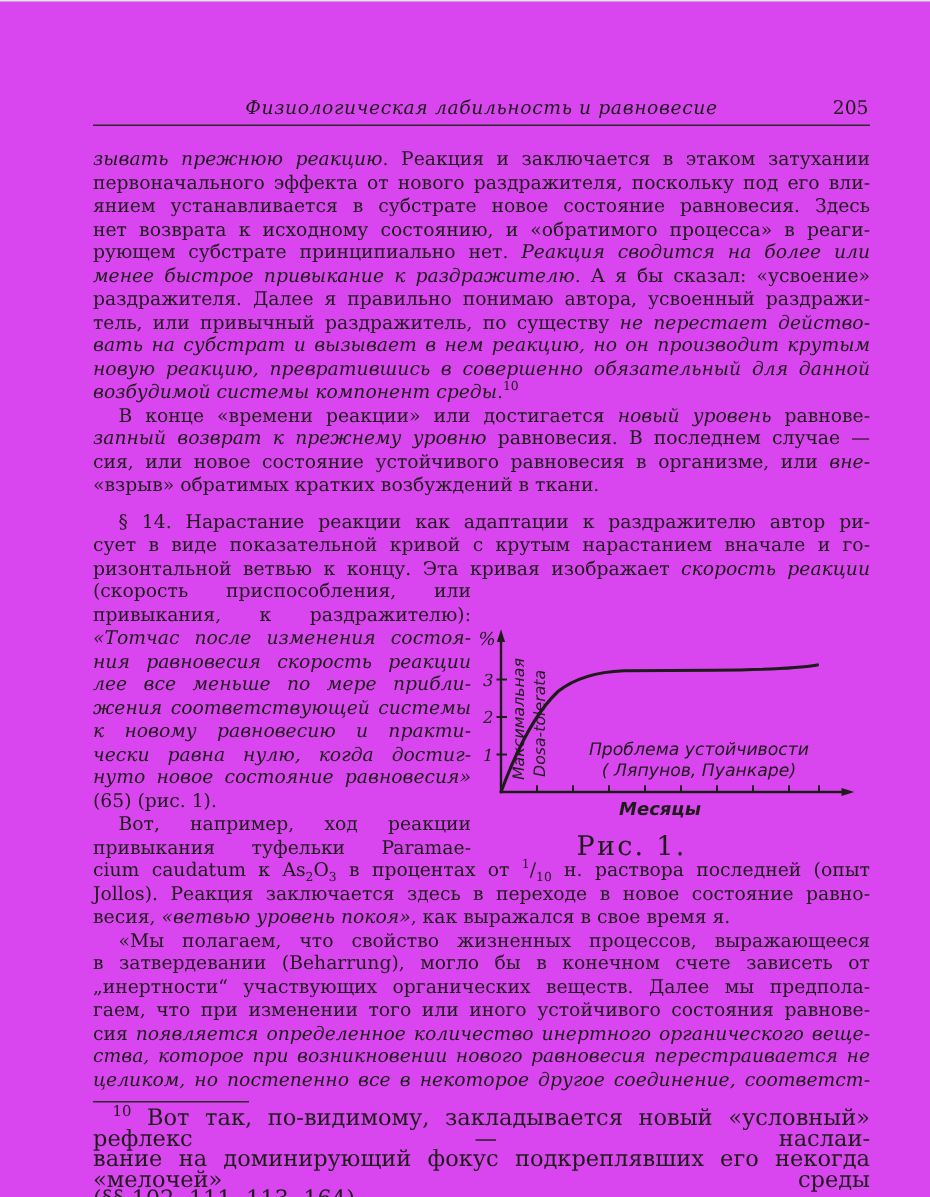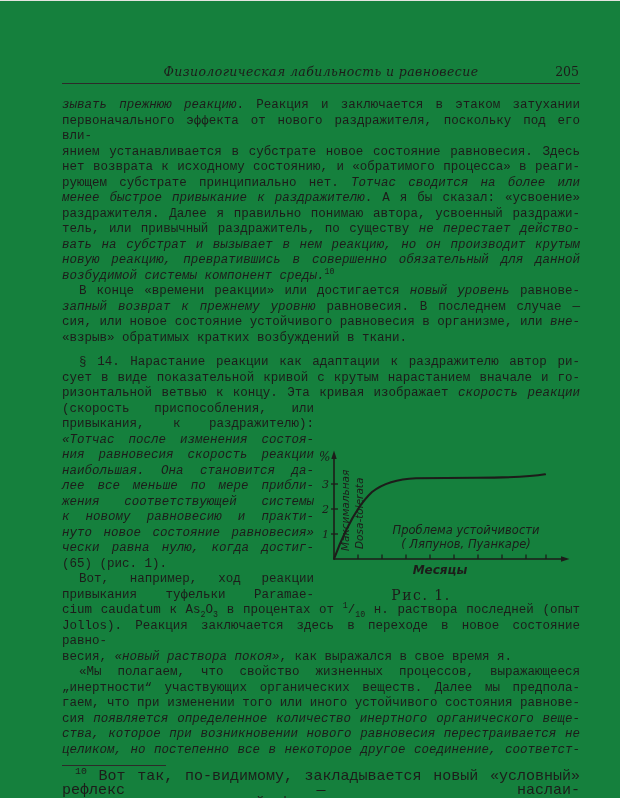--- a/index.html
+++ b/index.html
@@ -1,46 +1,46 @@
 <!DOCTYPE html>
 <html><head>
 <meta charset="utf-8">
 <style>
   html,body{margin:0;padding:0;}
   body{
     width:620px;height:798px;position:relative;overflow:hidden;
     background:#fdfdfb;color:#1d1c1a;
     font-family:"DejaVu Serif", serif;
   }
-  .page{position:absolute;inset:0;background:#15803d;}
+  .page{position:absolute;inset:0;background:#d946ef;}
   .scan-edge-top{position:absolute;top:0;left:0;width:620px;height:1px;background:#e4e4e0;}
   .scan-edge-bottom{position:absolute;top:788px;left:0;width:620px;height:2px;
     background:linear-gradient(to right,#dedeb a0,#d2d2ce 0%,#c4c4c0 55%,#90908c 100%);}
   .content{position:absolute;left:62px;top:64px;width:518px;}
 
   .header{position:relative;height:17px;font-size:12.5px;}
   .runhead{display:block;text-align:center;font-style:italic;letter-spacing:.4px;}
   .pagenum{position:absolute;right:1px;top:0;font-style:normal;}
   .rule{border-bottom:1.6px solid #2c2b29;margin-top:2px;}
 
   .bodytext{margin-top:14px;font-size:12.5px;line-height:15.5px;}
-  .tline{text-align:justify;text-align-last:justify;font-family:Liberation Mono, monospace;}
+  .tline{text-align:justify;text-align-last:justify;}
   .tline.end{text-align-last:left;}
   .tline.ind{text-indent:17px;}
   .it{font-style:italic;}
   sup,sub{font-size:66%;line-height:0;}
 
   .gap-sect{margin-top:9px;}
 
   .cols{display:flex;align-items:flex-end;}
   .leftcol{flex:0 0 252px;width:252px;}
   .figcol{flex:1;padding-left:4px;padding-top:2px;}
   figure{margin:0;}
   .figsvg{display:block;}
-  figcaption{font-size:14px;letter-spacing:1.5px;margin-top:9px;text-align:center;transform:translateX(-28px);}
+  figcaption{font-size:18px;letter-spacing:1.5px;margin-top:9px;text-align:center;transform:translateX(-28px);}
 
   .hand{font-family:"DejaVu Sans",sans-serif;font-style:italic;}
   .hand-b{font-family:"DejaVu Sans",sans-serif;font-style:italic;font-weight:bold;}
 
   .footrule{width:104px;border-bottom:1.3px solid #2c2b29;margin:7px 0 4px 0;}
   .footnote{font-size:15px;line-height:13.6px;}
   .footnote .tline.ind{text-indent:13px;}
 </style>
 </head>
 <body>
@@ -56,21 +56,21 @@
     </div>
     <div class="rule"></div>
 
     <div class="bodytext">
 
       <div>
           <div class="tline"><span class="it">зывать прежнюю реакцию</span>. Реакция и заключается в этаком затухании</div>
           <div class="tline">первоначального эффекта от нового раздражителя, поскольку под его вли-</div>
           <div class="tline">янием устанавливается в субстрате новое состояние равновесия. Здесь</div>
           <div class="tline">нет возврата к исходному состоянию, и «обратимого процесса» в реаги-</div>
-          <div class="tline">рующем субстрате принципиально нет. <span class="it">Тотчас сводится на более или</span></div>
+          <div class="tline">рующем субстрате принципиально нет. <span class="it">Реакция сводится на более или</span></div>
           <div class="tline"><span class="it">менее быстрое привыкание к раздражителю</span>. А я бы сказал: «усвоение»</div>
           <div class="tline">раздражителя. Далее я правильно понимаю автора, усвоенный раздражи-</div>
           <div class="tline">тель, или привычный раздражитель, по существу <span class="it">не перестает действо-</span></div>
           <div class="tline"><span class="it">вать на субстрат и вызывает в нем реакцию, но он производит крутым</span></div>
           <div class="tline"><span class="it">новую реакцию, превратившись в совершенно обязательный для данной</span></div>
           <div class="tline end"><span class="it">возбудимой системы компонент среды.</span><sup>10</sup></div>
         </div>
       <div>
           <div class="tline ind">В конце «времени реакции» или достигается <span class="it">новый уровень</span> равнове-</div>
           <div class="tline"><span class="it">запный возврат к прежнему уровню</span> равновесия. В последнем случае —</div>
@@ -82,26 +82,25 @@
           <div class="tline">сует в виде показательной кривой с крутым нарастанием вначале и го-</div>
           <div class="tline">ризонтальной ветвью к концу. Эта кривая изображает <span class="it">скорость реакции</span></div>
         </div>
 
       <div class="cols">
         <div class="leftcol">
             <div class="tline">(скорость приспособления, или</div>
             <div class="tline">привыкания, к раздражителю):</div>
             <div class="tline"><span class="it">«Тотчас после изменения состоя-</span></div>
             <div class="tline"><span class="it">ния равновесия скорость реакции</span></div>
-            <div class="tline"><span class="it">наибольшая. Она становится да-</span></div>
             <div class="tline"><span class="it">лее все меньше по мере прибли-</span></div>
             <div class="tline"><span class="it">жения соответствующей системы</span></div>
             <div class="tline"><span class="it">к новому равновесию и практи-</span></div>
+            <div class="tline"><span class="it">чески равна нулю, когда достиг-</span></div>
             <div class="tline"><span class="it">нуто новое состояние равновесия»</span></div>
-            <div class="tline"><span class="it">чески равна нулю, когда достиг-</span></div>
             <div class="tline end">(65) (рис. 1).</div>
             <div class="tline ind">Вот, например, ход реакции</div>
             <div class="tline">привыкания туфельки Paramae-</div>
           </div>
         <div class="figcol">
           <figure>
             <svg class="figsvg" width="258" height="132" viewBox="0 0 258 132">
 
               <line x1="16" y1="8" x2="16" y2="112" stroke="#1d1c1a" stroke-width="1.6"></line>
               <path d="M13.3,12 L16,3.5 L18.7,12 Z" fill="#1d1c1a"></path>
@@ -144,22 +143,23 @@
               <text x="122" y="127" text-anchor="middle" class="hand-b" font-size="12" fill="#1d1c1a">Месяцы</text>
             </svg>
             <figcaption>Рис. 1.</figcaption>
           </figure>
         </div>
       </div>
 
       <div>
           <div class="tline">cium caudatum к As<sub>2</sub>O<sub>3</sub> в процентах от <sup>1</sup>/<sub>10</sub> н. раствора последней (опыт</div>
           <div class="tline">Jollos). Реакция заключается здесь в переходе в новое состояние равно-</div>
-          <div class="tline end">весия, <span class="it">«новый раствора покоя»</span>, как выражался в свое время я.</div>
+          <div class="tline end">весия, <span class="it">«ветвью уровень покоя»</span>, как выражался в свое время я.</div>
           <div class="tline ind">«Мы полагаем, что свойство жизненных процессов, выражающееся</div>
+          <div class="tline">в затвердевании (Beharrung), могло бы в конечном счете зависеть от</div>
           <div class="tline">„инертности“ участвующих органических веществ. Далее мы предпола-</div>
           <div class="tline">гаем, что при изменении того или иного устойчивого состояния равнове-</div>
           <div class="tline">сия <span class="it">появляется определенное количество инертного органического веще-</span></div>
           <div class="tline"><span class="it">ства, которое при возникновении нового равновесия перестраивается не</span></div>
           <div class="tline"><span class="it">целиком, но постепенно все в некоторое другое соединение, соответст-</span></div>
         </div>
 
       <div class="footrule"></div>
       <div class="footnote">
           <div class="tline ind"><sup>10</sup> Вот так, по-видимому, закладывается новый «условный» рефлекс — наслаи-</div>

